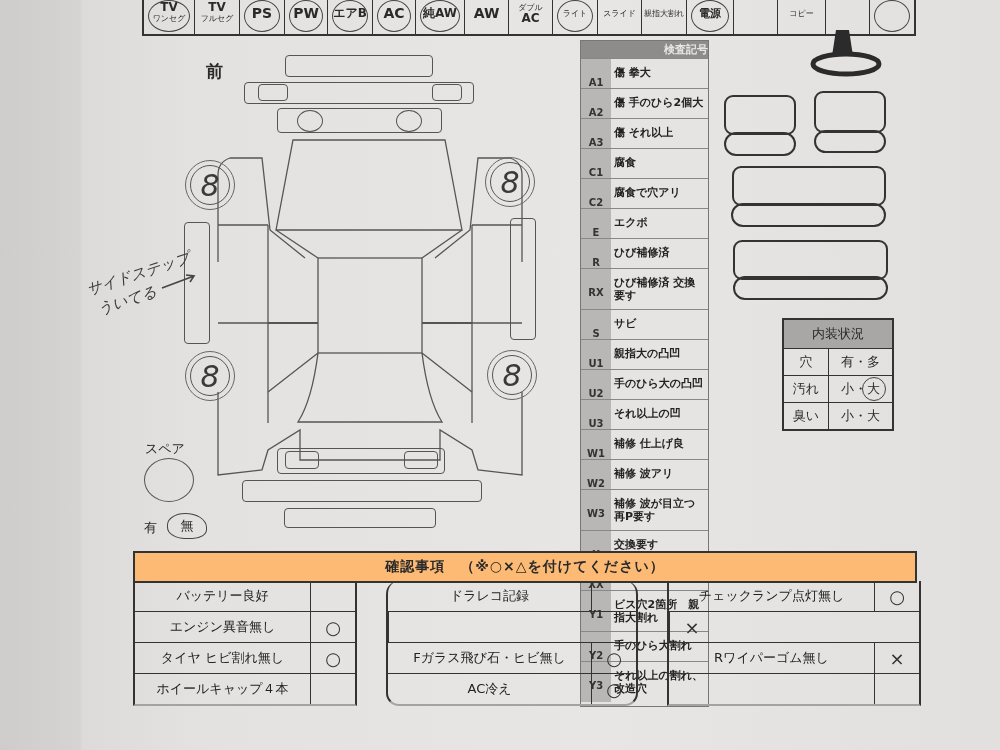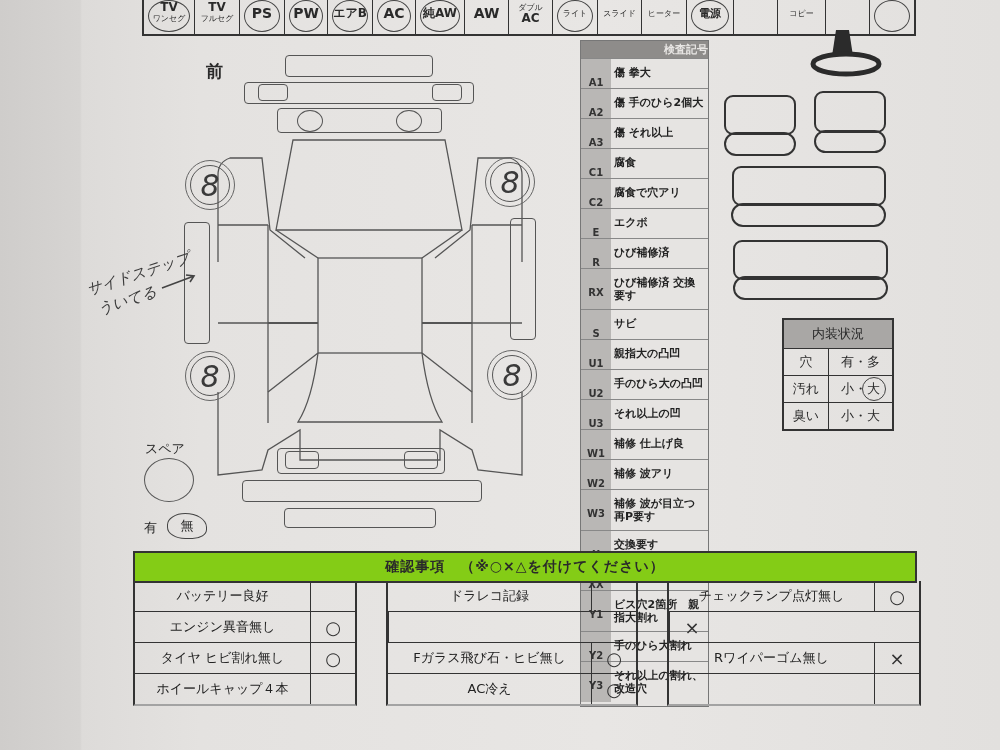--- a/index.html
+++ b/index.html
@@ -28,21 +28,21 @@
   .legend .desc{flex:1;font-size:11px;font-weight:bold;padding:7px 3px;line-height:13px;color:#222;}
   
   .seatback{position:absolute;border:2.5px solid #333;border-radius:9px;box-sizing:border-box;}
   .cushion{position:absolute;border:2.5px solid #333;border-radius:12px;box-sizing:border-box;}
   
   .interior{position:absolute;left:782px;top:318px;width:112px;border:2px solid #333;border-collapse:collapse;}
   .interior td{border:1.5px solid #333;text-align:center;font-size:13px;height:24px;}
   .interior .th{background:#a9a7a5;font-size:13px;height:26px;}
   
   .check{position:absolute;left:133px;top:551px;width:784px;}
-  .check .hd{height:28px;background:#84cc16;border:2px solid #333;display:flex;align-items:center;justify-content:center;font-size:14px;font-weight:bold;letter-spacing:1px;}
+  .check .hd{height:28px;background:#fdba74;border:2px solid #333;display:flex;align-items:center;justify-content:center;font-size:14px;font-weight:bold;letter-spacing:1px;}
   .col{position:absolute;top:30px;border-left:2px solid #333;border-right:2px solid #333;border-bottom:2px solid #a3a3a3;}
   .crow{display:flex;height:30px;border-top:1.5px solid #333;}
   .crow:first-child{border-top:none;}
   .clabel{flex:1;display:flex;align-items:center;justify-content:center;font-size:13px;color:#222;}
   .cmark{width:44px;border-left:1.5px solid #333;display:flex;align-items:center;justify-content:center;font-size:18px;color:#333;font-family:"DejaVu Sans",sans-serif;}
   .hand{font-family:"DejaVu Sans",sans-serif;color:#3a3a3a;}
 </style>
 </head>
 <body>
 
@@ -79,21 +79,21 @@
         <small>ライト</small>
       </span>
     </div>
   <div class="opt" style="width:43px">
       <span>
         <small>スライド</small>
       </span>
     </div>
   <div class="opt" style="width:44px">
       <span>
-        <small>ヒーター</small>
+        <small>親指大割れ</small>
       </span>
     </div>
   <div class="opt circled" style="width:46px;font-size:11px">
       <span>電源</span>
     </div>
   <div class="opt" style="width:43px">
       <span></span>
     </div>
   <div class="opt" style="width:47px">
       <span>
@@ -313,21 +313,21 @@
       </div>
     <div class="crow">
         <div class="clabel">タイヤ ヒビ割れ無し</div>
         <div class="cmark">○</div>
       </div>
     <div class="crow">
         <div class="clabel">ホイールキャップ４本</div>
         <div class="cmark"></div>
       </div>
   </div>
-  <div class="col" style="left:253px;width:248px;">
+  <div class="col" style="left:253px;width:248px;border-radius:13px;">
     <div class="crow">
         <div class="clabel">ドラレコ記録</div>
         <div class="cmark"></div>
       </div>
     <div class="crow">
         <div class="cmark"></div>
       </div>
     <div class="crow">
         <div class="clabel">Fガラス飛び石・ヒビ無し</div>
         <div class="cmark">○</div>

